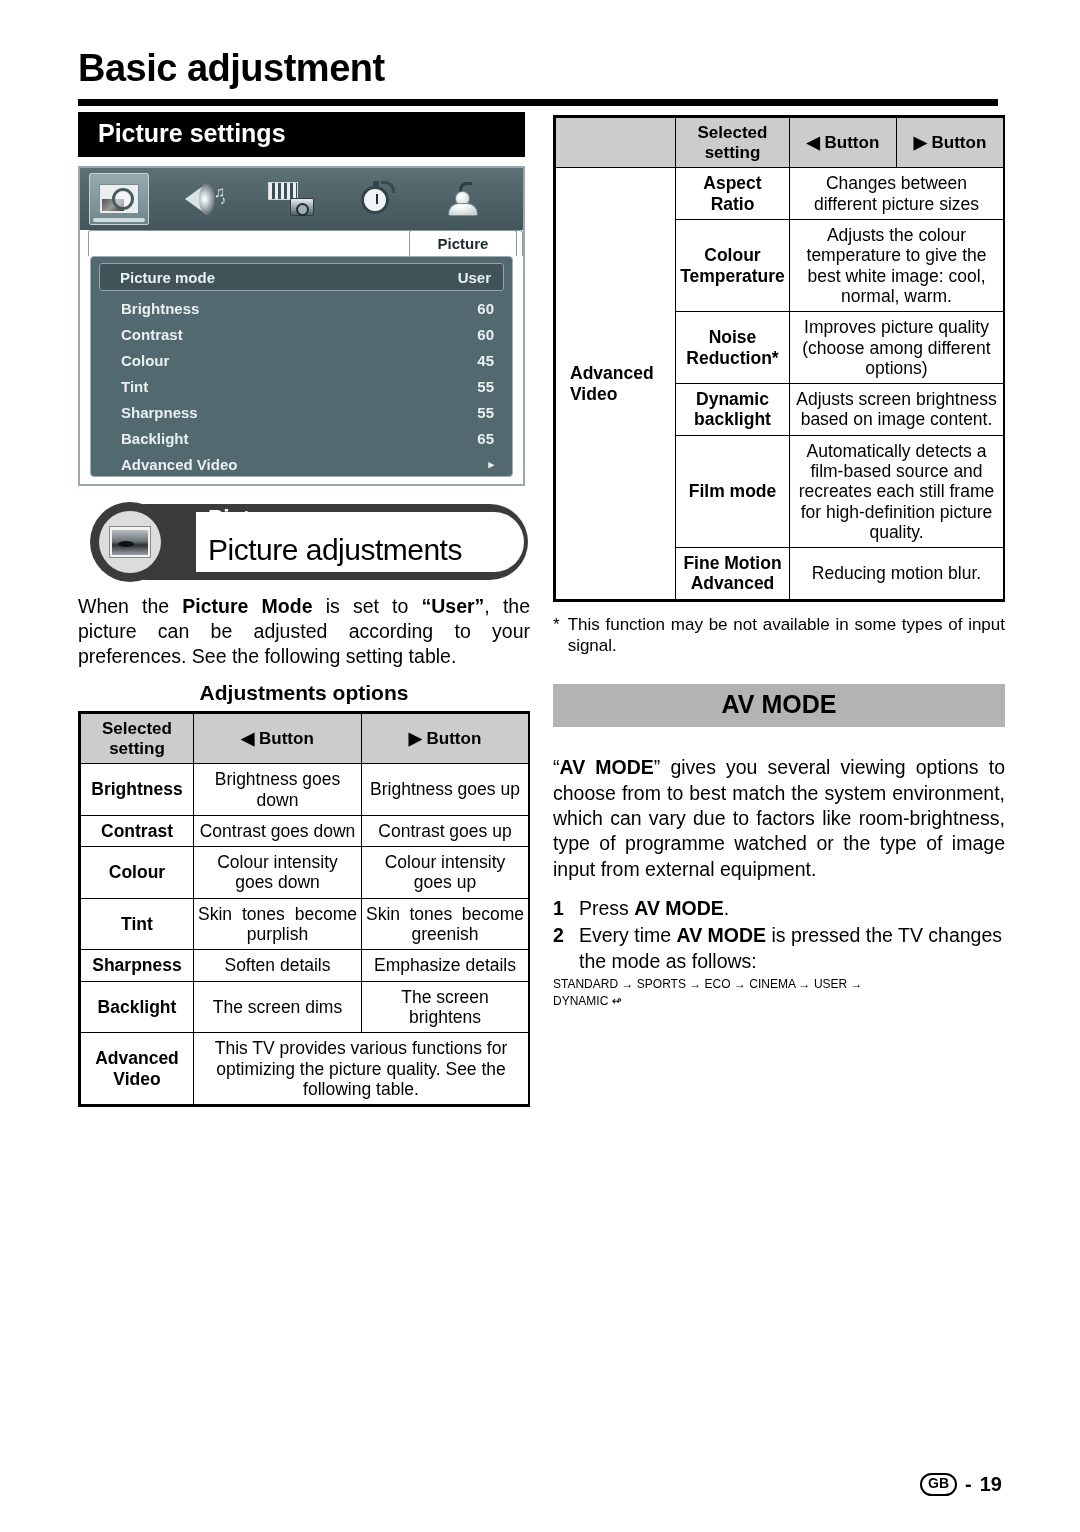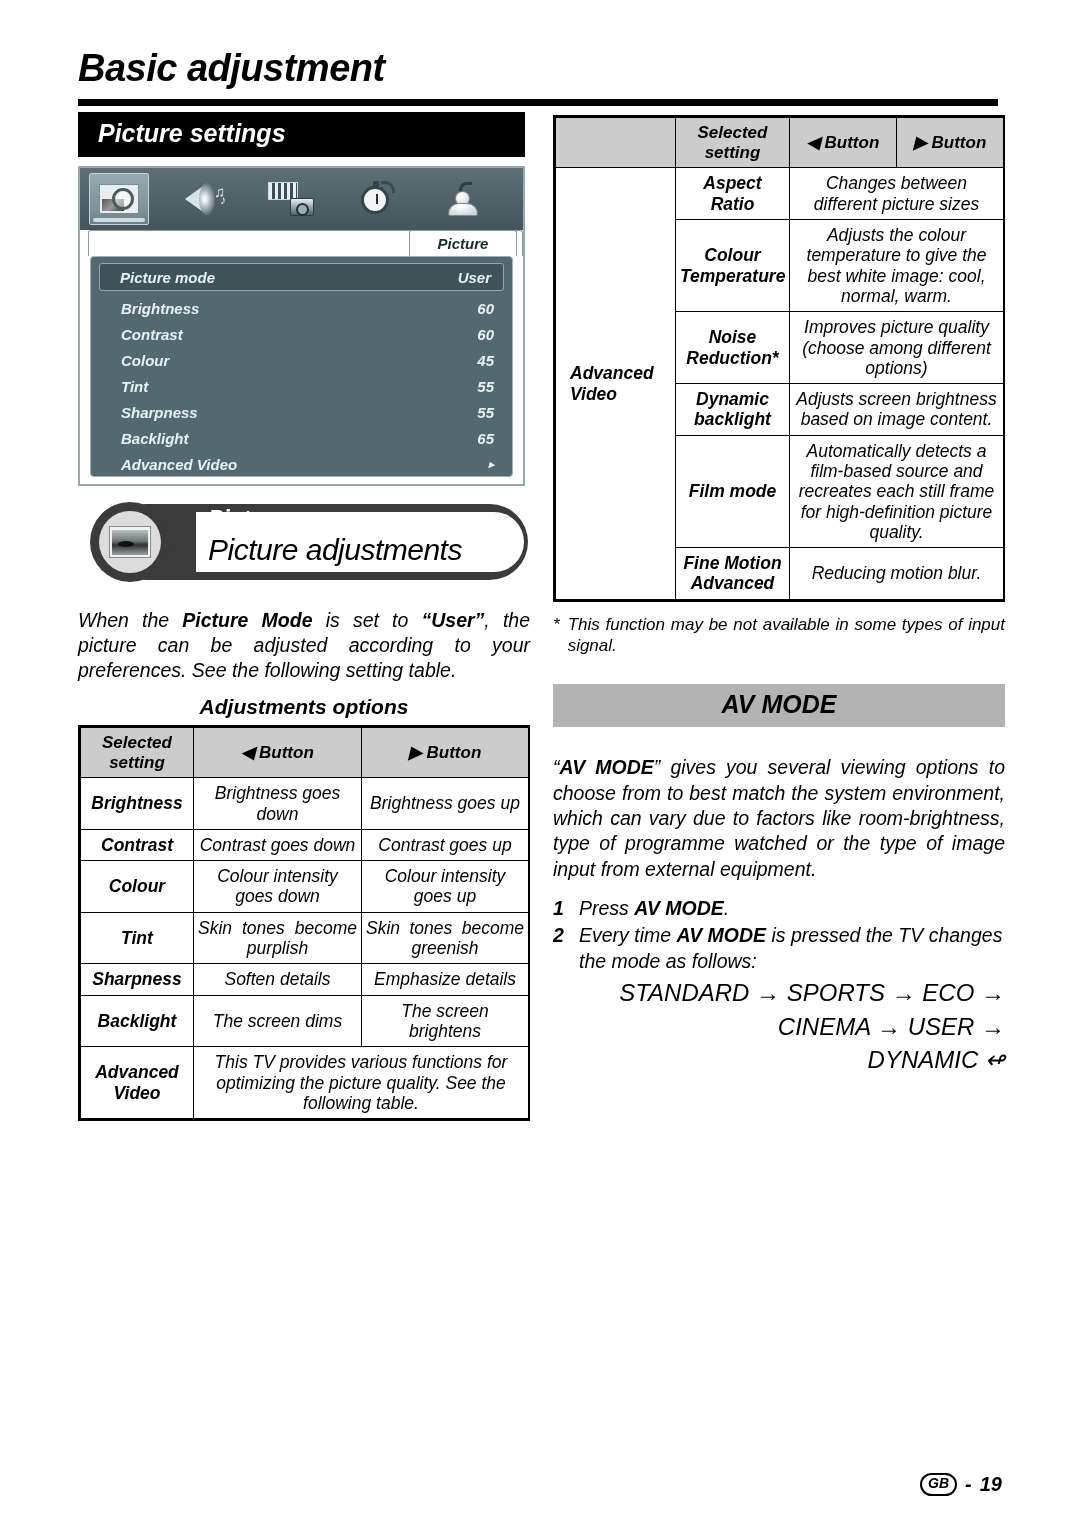--- a/index.html
+++ b/index.html
@@ -2,21 +2,21 @@
 <html><head>
 <meta charset="utf-8">
 <style>
   * { box-sizing: border-box; margin: 0; padding: 0; }
   html, body {
     width: 1080px; height: 1532px;
     background: #ffffff;
     font-family: "Liberation Sans", sans-serif;
     color: #000;
   }
-  .page { position: relative; width: 1080px; height: 1532px; font-style: italic; }
+  .page { position: relative; width: 1080px; height: 1532px; }
 
   
   .page-title {
     position: absolute; left: 78px; top: 47px;
     font-size: 38px; font-weight: bold; letter-spacing: -0.5px;
   }
   .title-rule {
     position: absolute; left: 78px; top: 99px;
     width: 920px; height: 7px; background: #000;
   }
@@ -176,21 +176,21 @@
     display:flex; align-items:center; justify-content:center;
   }
   .banner-pic { width: 42px; height: 32px; background:#f2f2f2; border:1px solid #8a8a8a; position:relative; }
   .banner-pic::before{ content:""; position:absolute; left:2px; top:3px; right:2px; bottom:2px;
     background: linear-gradient(180deg,#b9c0c2 0%, #6d757a 45%, #2c3235 60%, #9aa2a6 100%); }
   .banner-pic::after{ content:""; position:absolute; left:8px; top:14px; width:16px; height:6px;
     background:#111; border-radius:50%; }
 
   
   .body-text {
-    margin-top: 26px; width: 452px;
+    margin-top: 12px; width: 452px;
     font-size: 19.5px; line-height: 1.28;
     text-align: justify;
   }
   .center-head {
     margin-top: 12px; text-align:center;
     font-size: 21px; font-weight: bold;
   }
 
   
   table.t {
@@ -234,22 +234,22 @@
     text-align:center; padding: 6px 0 8px 0;
   }
   .av-para {
     margin-top: 28px; width: 452px;
     font-size: 19.5px; line-height: 1.3; text-align: justify;
   }
   .steps { margin-top: 14px; width: 452px; font-size: 19.5px; line-height: 1.3; }
   .step { display:flex; gap: 10px; margin-bottom: 2px; }
   .step .num { font-weight: bold; flex: 0 0 16px; }
   .chain {
-    margin-top: 0; width: 452px; text-align:right;
-    font-size: 24px; line-height: 1.4;
+    margin-top: 0; width: 452px; text-align:left;
+    font-size: 12px; line-height: 1.4;
   }
 
   
   .footer {
     position:absolute; right: 78px; bottom: 36px;
     display:flex; align-items:flex-start; gap: 8px;
     font-size: 20px; font-weight: bold;
   }
   .gb {
     border: 2px solid #000; border-radius: 14px;

